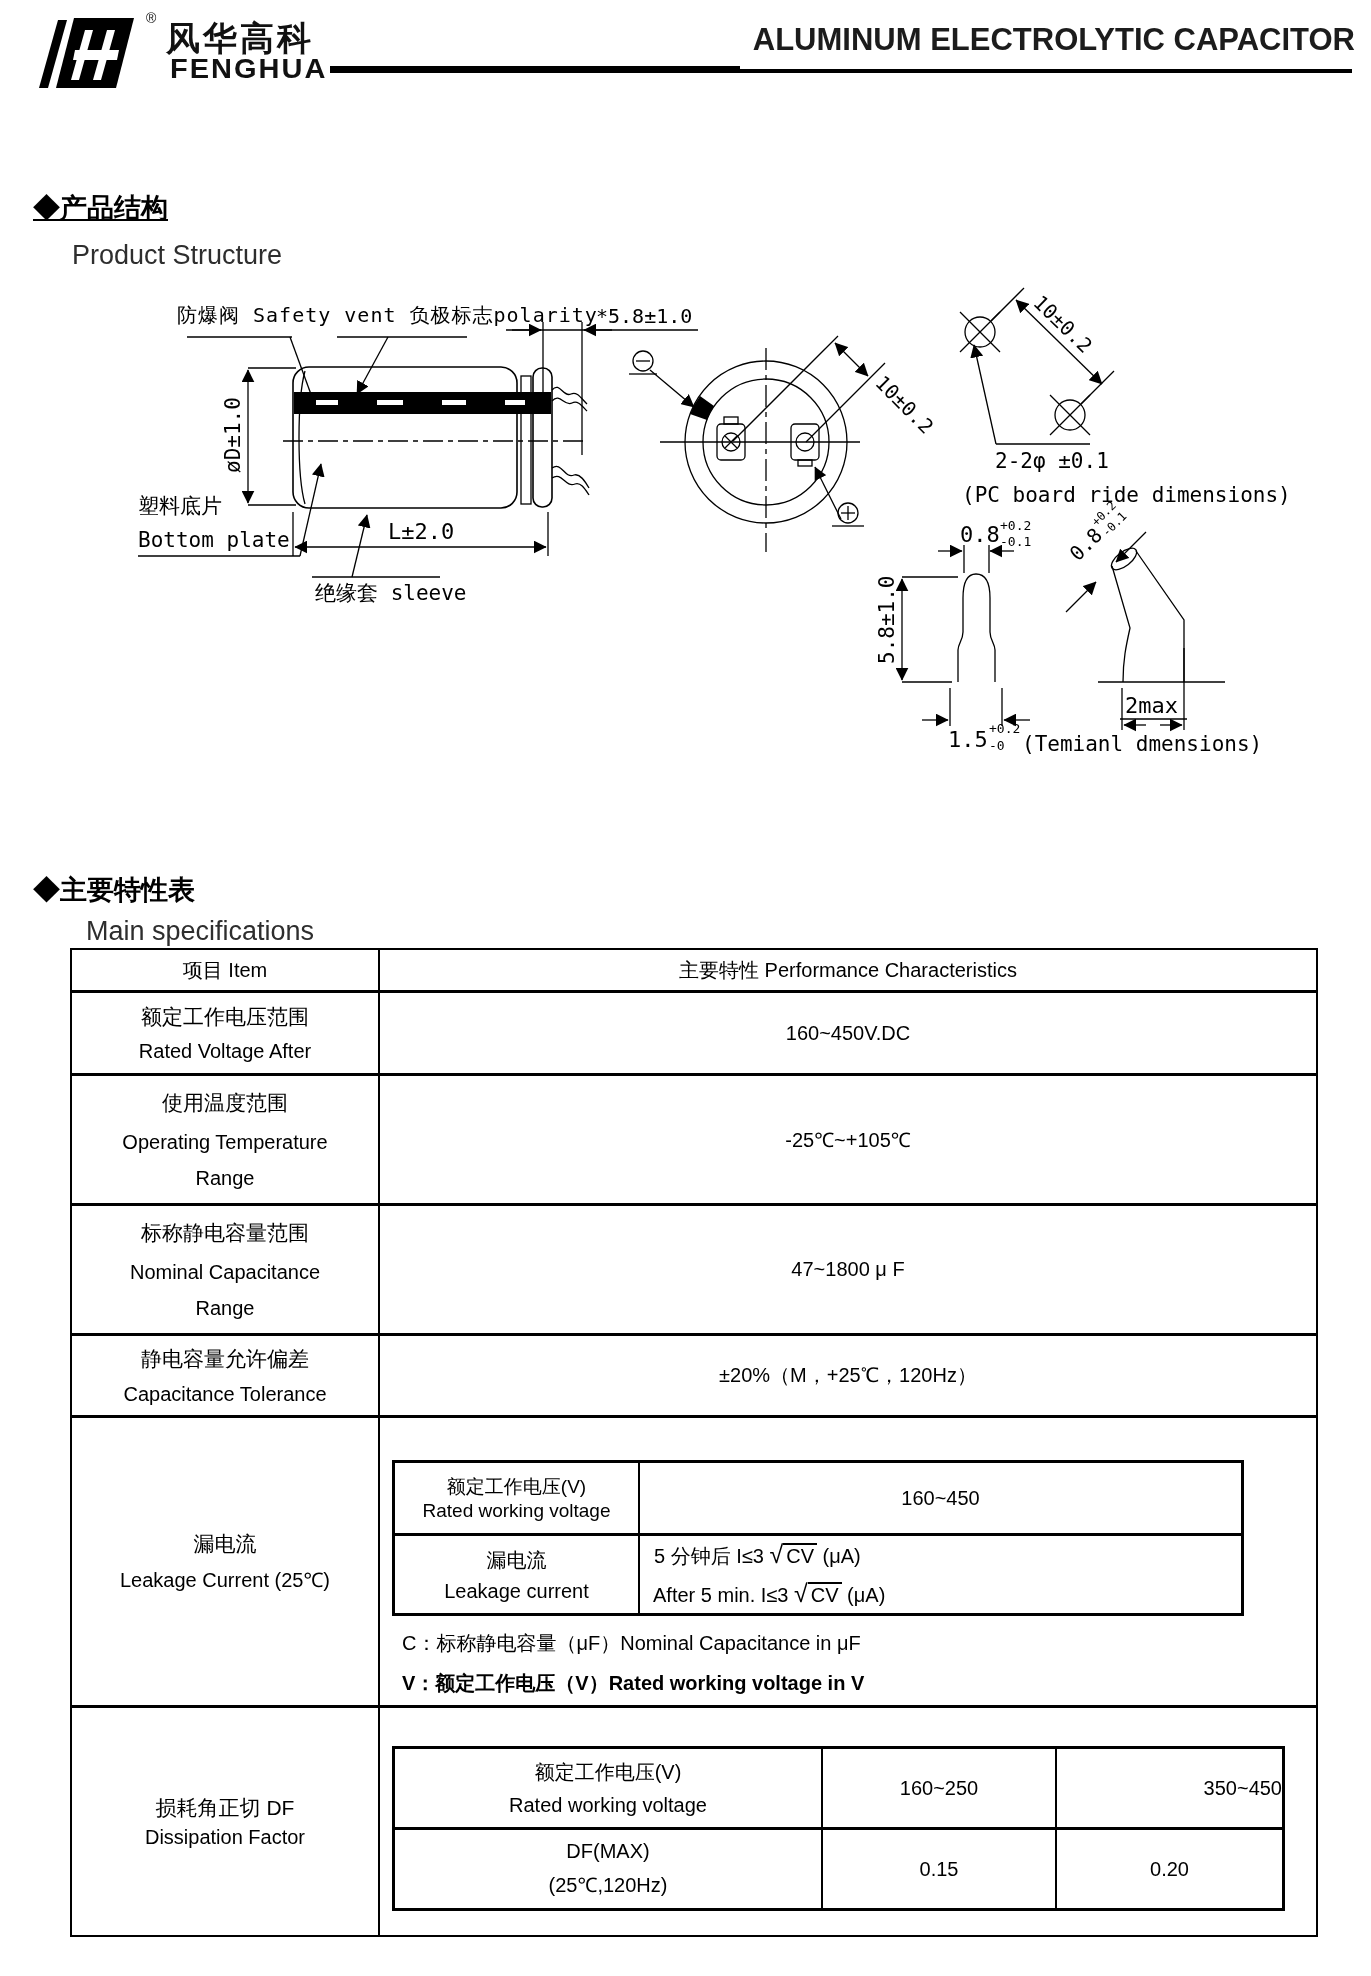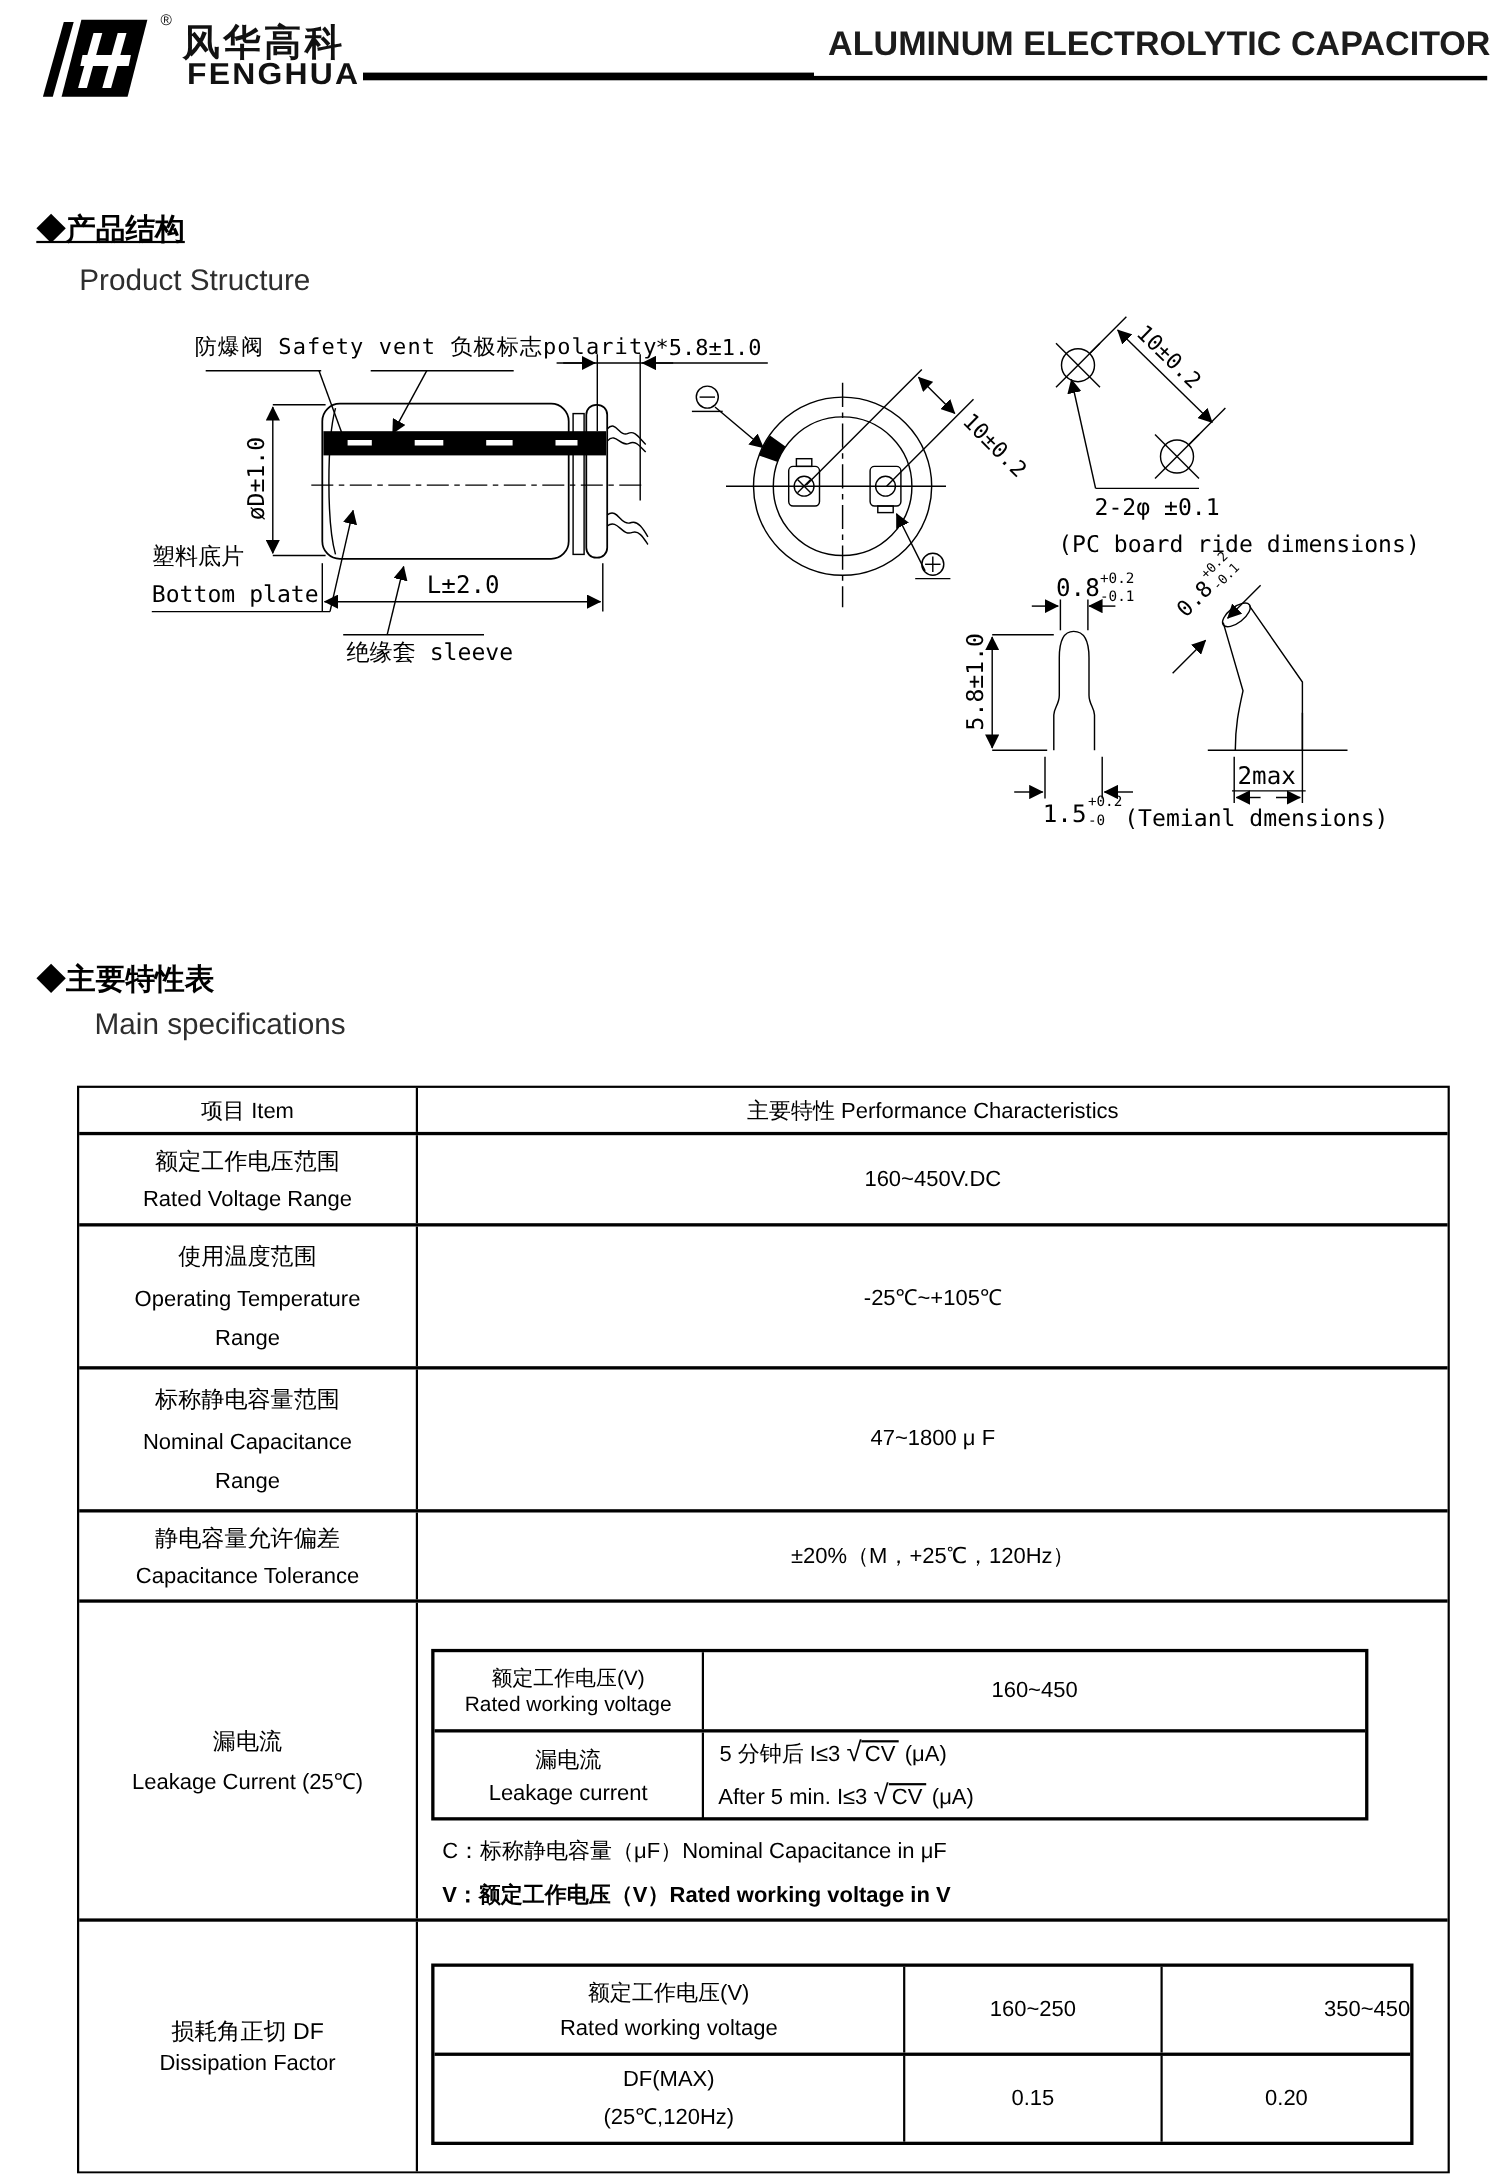--- a/index.html
+++ b/index.html
@@ -11,21 +11,21 @@
   .reg{left:146px;top:10px;font-size:14px;color:#111;}
   .doc-title{right:16px;top:22px;font-size:31px;font-weight:700;color:#1c1c1c;letter-spacing:0;}
   .rule1{left:330px;top:66px;width:410px;height:7px;background:#000;}
   .rule2{left:740px;top:69px;width:612px;height:4px;background:#000;}
   
   .sec-cn{font-size:27px;font-weight:600;color:#000;}
   .sec-en{font-size:27px;color:#2e2e2e;}
   
   svg text{font-family:"DejaVu Sans Mono",monospace;fill:#000;}
   
-  .spec-table{left:70px;top:948px;width:1248px;height:989px;border:2px solid #000;box-sizing:border-box;font-size:20px;margin-top:39px;}
+  .spec-table{left:70px;top:948px;width:1248px;height:989px;border:2px solid #000;box-sizing:border-box;font-size:20px;}
   .t-row{display:flex;box-sizing:border-box;border-top:3px solid #000;}
   .t-row.first{border-top:none;}
   .cell{box-sizing:border-box;display:flex;flex-direction:column;justify-content:space-evenly;align-items:center;text-align:center;}
   .cell-l{width:308px;border-right:2px solid #000;}
   .cell-r{flex:1;position:relative;}
   .cell-r.center{justify-content:center;}
   .cn{font-size:21px;}
   .en{font-size:20px;}
   .inner-table{position:absolute;border:3px solid #000;box-sizing:border-box;display:flex;flex-direction:column;}
   .it-row{display:flex;flex:1;box-sizing:border-box;}
@@ -220,21 +220,21 @@
         <span>项目 Item</span>
       </div>
     <div class="cell cell-r center">
         <span>主要特性 Performance Characteristics</span>
       </div>
   </div>
 
   <div class="t-row" style="height:83px;">
     <div class="cell cell-l">
       <span class="cn">额定工作电压范围</span>
-      <span class="en">Rated Voltage Range</span>
+      <span class="en">Rated Voltage After</span>
     </div>
     <div class="cell cell-r center">
         <span>160~450V.DC</span>
       </div>
   </div>
 
   <div class="t-row" style="height:130px;">
     <div class="cell cell-l">
       <span class="cn">使用温度范围</span>
       <span class="en">Operating Temperature</span>

